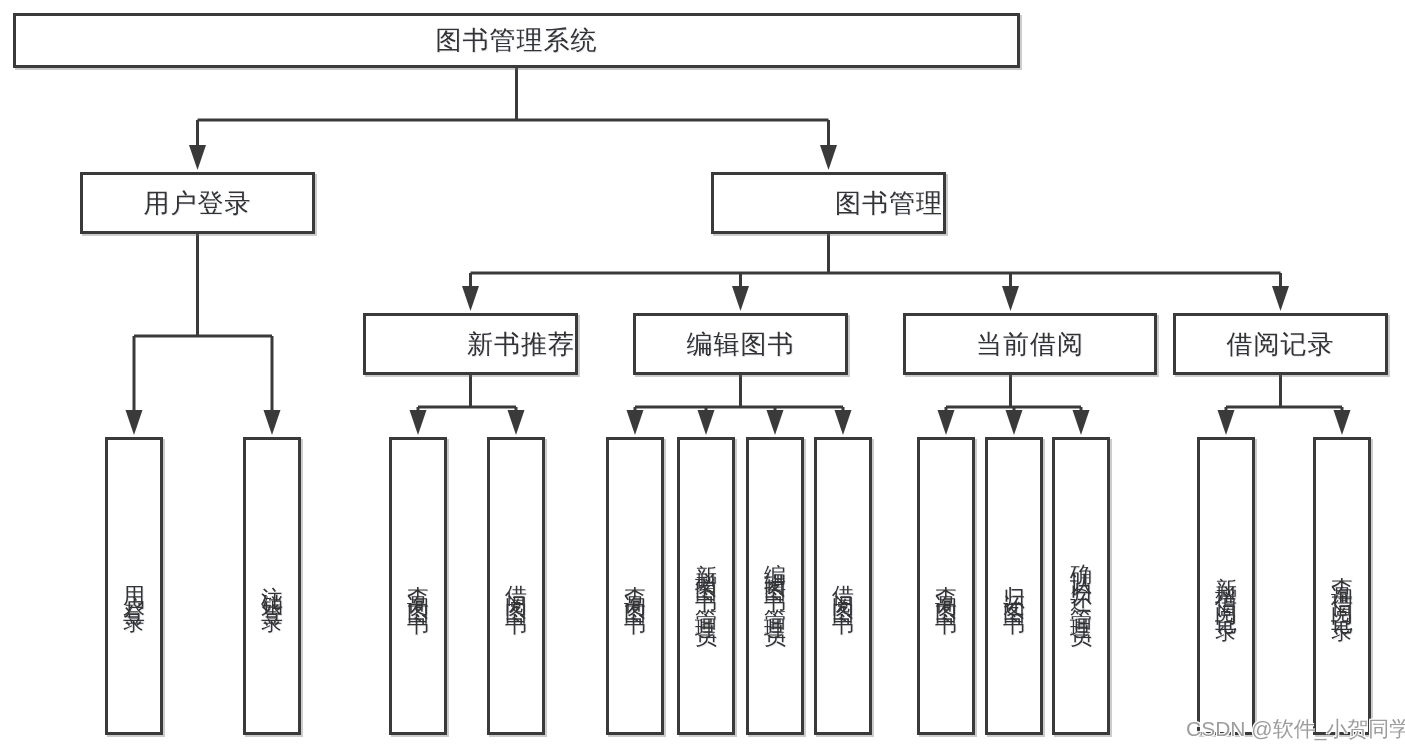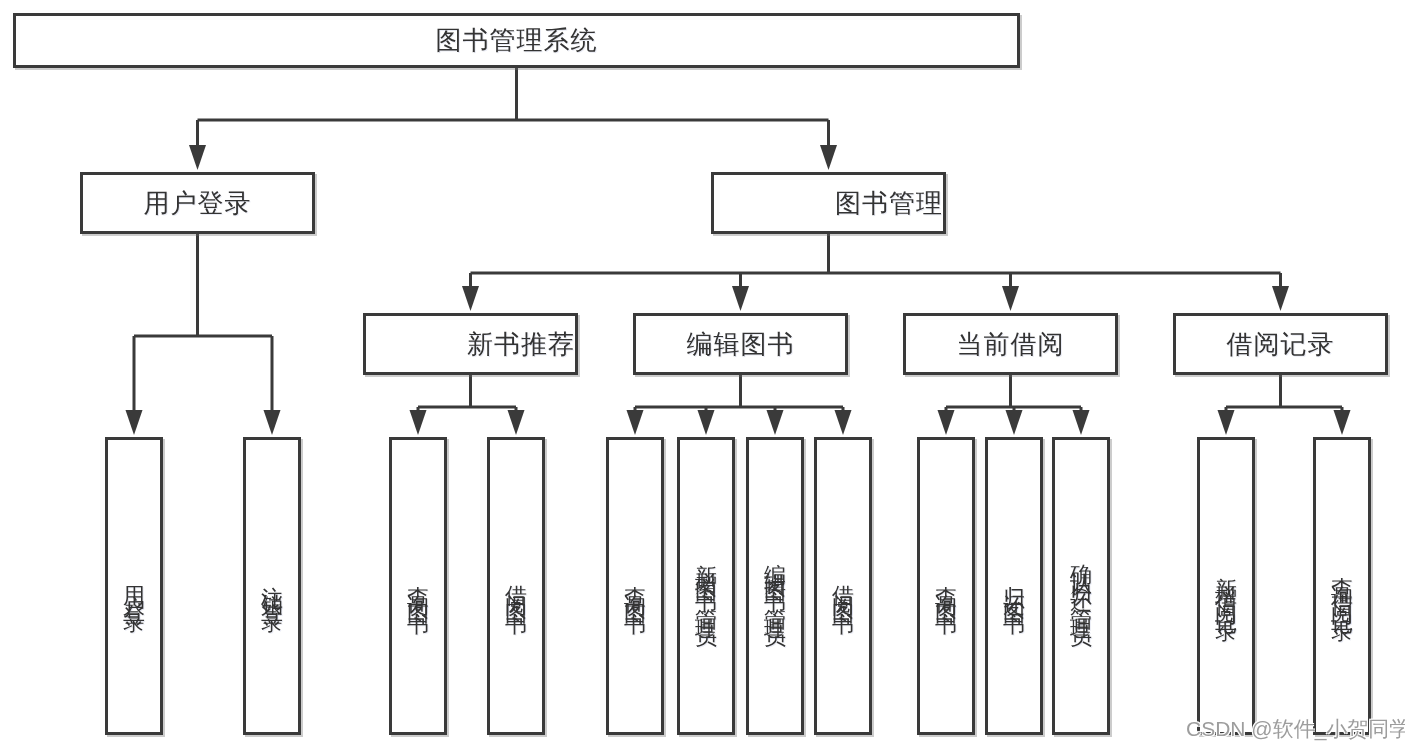--- a/index.html
+++ b/index.html
@@ -30,21 +30,21 @@
     font-size:22px;
     letter-spacing:9px;
     line-height:1;
     text-shadow:1px 1px 0 rgba(140,150,200,0.18);
   }
   #b-root{left:13px;top:13px;width:1007px;height:55px;}
   #b-login{left:80px;top:172px;width:235px;height:62px;}
   #b-mgmt{left:711px;top:172px;width:235px;height:62px;justify-content:flex-end;}
   #b-newbooks{left:363px;top:313px;width:215px;height:62px;justify-content:flex-end;}
   #b-borrow{left:633px;top:313px;width:215px;height:62px;}
-  #b-current{left:903px;top:313px;width:215px;height:62px;}
+  #b-current{left:903px;top:313px;width:254px;height:62px;}
   #b-records{left:1173px;top:313px;width:215px;height:62px;}
   #v-login-1{left:105px;}
   #v-login-2{left:243px;}
   #v-nb-1{left:389px;}
   #v-nb-2{left:487px;}
   #v-bw-1{left:606px;}
   #v-bw-2{left:677px;}
   #v-bw-3{left:746px;}
   #v-bw-4{left:814px;}
   #v-cur-1{left:917px;}

